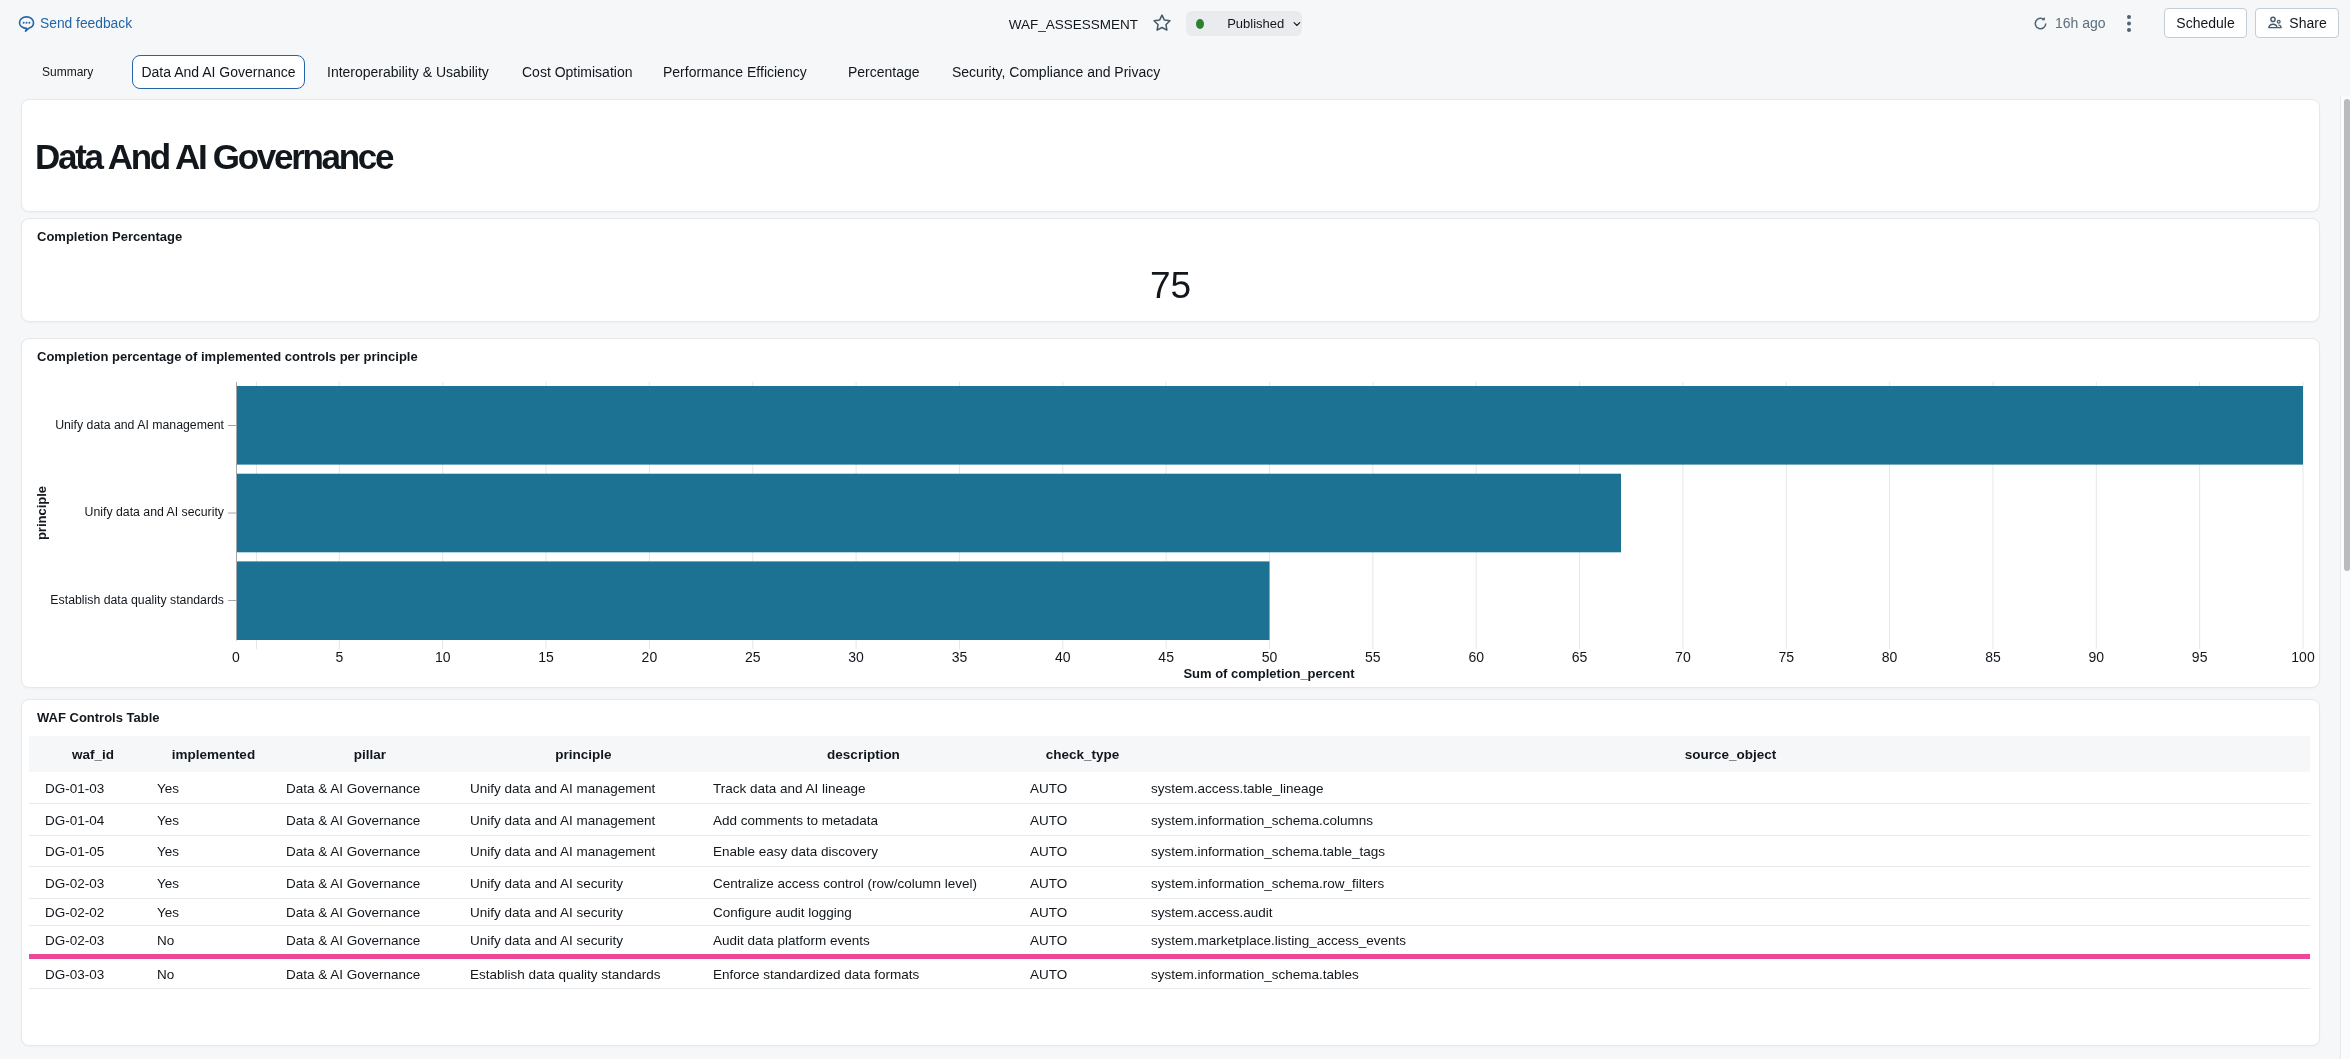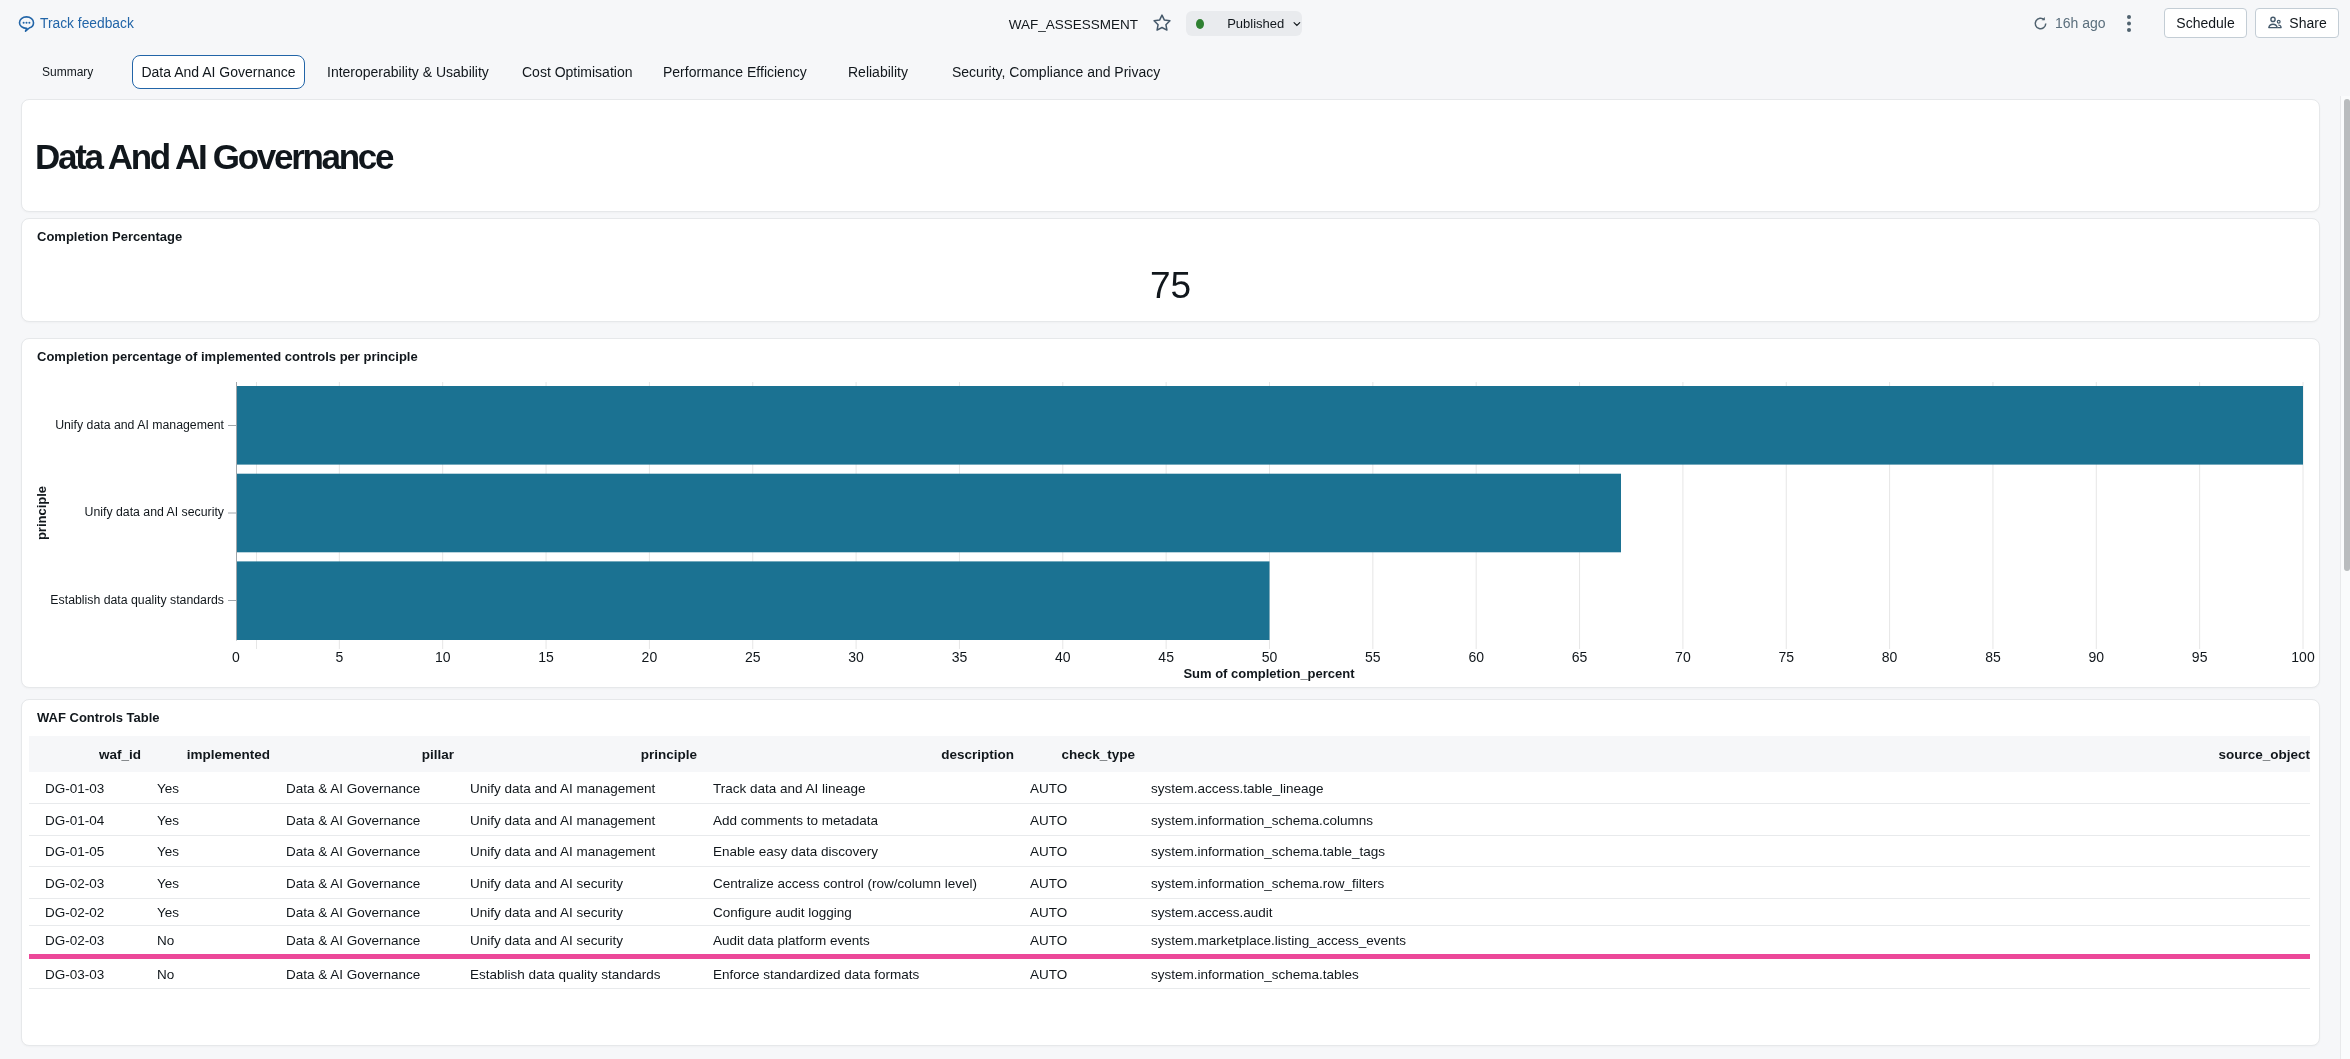--- a/index.html
+++ b/index.html
@@ -16,21 +16,21 @@
 </head>
 <body>
 
 <div class="abs" style="left:18px; top:11px; height:24px; display:flex; align-items:center; color:#2265a8;">
   <svg width="17" height="17" viewBox="0 0 16 16" fill="none" style="margin-right:5px;">
     <path d="M8 1.8c-3.8 0-6.6 2.4-6.6 5.4 0 3 2.8 5.4 6.6 5.4h.2l-1.1 2.6 3.8-3.2c2.5-.7 3.7-2.6 3.7-4.8 0-3-2.8-5.4-6.6-5.4z" stroke="#2265a8" stroke-width="1.5" fill="none" stroke-linejoin="round"></path>
     <circle cx="5.3" cy="7.2" r="0.95" fill="#2265a8"></circle>
     <circle cx="8" cy="7.2" r="0.95" fill="#2265a8"></circle>
     <circle cx="10.7" cy="7.2" r="0.95" fill="#2265a8"></circle>
   </svg>
-  <span style="font-size:13.8px;">Track feedback</span>
+  <span style="font-size:13.8px;">Send feedback</span>
 </div>
 
 <div class="abs" style="left:938px; top:17px; width:200px; text-align:right; font-size:13.5px; color:#11171c;">WAF_ASSESSMENT</div>
 
 <svg class="abs" style="left:1152px; top:13px;" width="20" height="20" viewBox="0 0 24 24" fill="none">
   <path d="M12 2.5l2.9 6 6.6.9-4.8 4.6 1.2 6.5-5.9-3.1-5.9 3.1 1.2-6.5L2.5 9.4l6.6-.9z" stroke="#44586a" stroke-width="1.8" fill="none" stroke-linejoin="round"></path>
 </svg>
 
 <div class="abs" style="left:1186px; top:11px; width:116px; height:25px; background:#e9ebee; border-radius:6px; display:flex; align-items:center; padding-left:10px;">
   <span style="width:10px; height:10px; border-radius:50%; background:#2e8031; display:inline-block;"></span>
@@ -64,21 +64,21 @@
     <path d="M10.5 12.6h3.7a3 3 0 0 0-2.9-2.6" stroke="#44586a" stroke-width="1.2" fill="none" stroke-linejoin="round"></path>
   </svg>
   Share
 </div>
 
 <div class="abs" style="left:42px; top:55px; height:34px; display:flex; align-items:center; font-size:12px;">Summary</div>
 <div class="abs" style="left:132px; top:55px; width:173px; height:34px; border:1px solid #2265a8; border-radius:8px; background:#fff; display:flex; align-items:center; justify-content:center; font-size:14px;">Data And AI Governance</div>
 <div class="abs" style="left:327px; top:55px; height:34px; display:flex; align-items:center; font-size:14px;">Interoperability &amp; Usability</div>
 <div class="abs" style="left:522px; top:55px; height:34px; display:flex; align-items:center; font-size:14px;">Cost Optimisation</div>
 <div class="abs" style="left:663px; top:55px; height:34px; display:flex; align-items:center; font-size:14px;">Performance Efficiency</div>
-<div class="abs" style="left:848px; top:55px; height:34px; display:flex; align-items:center; font-size:14px;">Reliability</div>
+<div class="abs" style="left:848px; top:55px; height:34px; display:flex; align-items:center; font-size:14px;">Percentage</div>
 <div class="abs" style="left:952px; top:55px; height:34px; display:flex; align-items:center; font-size:14px;">Security, Compliance and Privacy</div>
 
 <div class="card" style="top:99px; height:113px;">
   <div style="position:absolute; left:13px; top:37px; font-size:35px; font-weight:bold; letter-spacing:-2.3px;">Data And AI Governance</div>
 </div>
 
 <div class="card" style="top:218px; height:104px;">
   <div class="cardtitle">Completion Percentage</div>
   <div style="position:absolute; left:0; right:0; top:46px; text-align:center; font-size:37px;">75</div>
 </div>
@@ -163,21 +163,21 @@
     <colgroup>
         <col style="width:112px">
         <col style="width:129px">
         <col style="width:184px">
         <col style="width:243px">
         <col style="width:317px">
         <col style="width:121px">
         <col>
       </colgroup>
     <thead>
-      <tr style="background:#f6f7f9; height:36px; font-weight:bold; text-align:right;">
+      <tr style="background:#f6f7f9; height:36px; font-weight:bold; text-align:center;">
         <th>waf_id</th>
           <th>implemented</th>
           <th>pillar</th>
           <th>principle</th>
           <th>description</th>
           <th>check_type</th>
           <th>source_object</th>
       </tr>
     </thead>
     <tbody>

